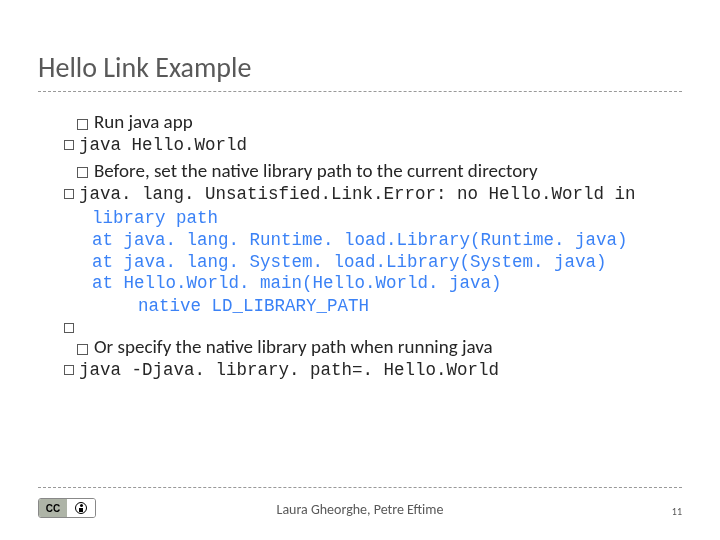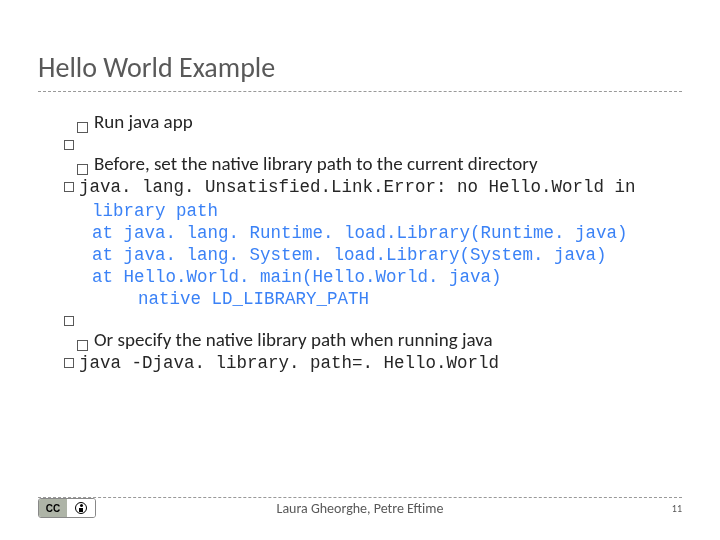--- a/index.html
+++ b/index.html
@@ -18,21 +18,21 @@
   .title {
     font-size: 28px;
     font-weight: 400;
     color: #595959;
     padding-bottom: 6px;
     margin-bottom: 18px;
     border-bottom: 1px dashed #999;
   }
   .bullet-l1 {
     display: flex;
-    align-items: flex-end;
+    align-items: center;
     font-size: 19px;
     color: #262626;
     margin-bottom: 2px;
     padding-left: 39px;
   }
   .bullet-l2 {
     display: flex;
     align-items: flex-start;
     font-size: 17.5px;
     color: #262626;
@@ -64,22 +64,23 @@
   }
   .mono {
     font-family: Consolas, "Courier New", monospace;
   }
   .footer {
     position: absolute;
     bottom: 22px;
     left: 38px;
     right: 38px;
     border-top: 1px dashed #999;
-    display: flex;
-    align-items: center;
+    padding-top: 10px;
+    display: flex;
+    align-items: flex-end;
   }
   .cc {
     display: flex;
     border: 1px solid #888;
     border-radius: 3px;
     overflow: hidden;
     height: 20px;
     width: 58px;
   }
   .cc-left {
@@ -136,28 +137,29 @@
   .pagenum {
     margin-left: auto;
     font-size: 10px;
     color: #595959;
   }
 </style>
 </head>
 <body>
 
 <div class="slide">
-  <h1 class="title">Hello World Example</h1>
+  <h1 class="title">Hello Link Example</h1>
 
   <div class="bullet-l1">
     <span class="box"></span>
     <span><span>Run</span><span> java app</span></span>
   </div>
   <div class="bullet-l2">
     <span class="box-sm"></span>
+    <span class="mono">java Hello.World</span>
   </div>
 
   <div class="bullet-l1">
     <span class="box"></span>
     <span><span>Before</span><span>, set the native library path to the current directory</span></span>
   </div>
   <div class="bullet-l2">
     <span class="box-sm"></span>
     <span class="mono">java. lang. Unsatisfied.Link.Error: no Hello.World in</span>
   </div>

